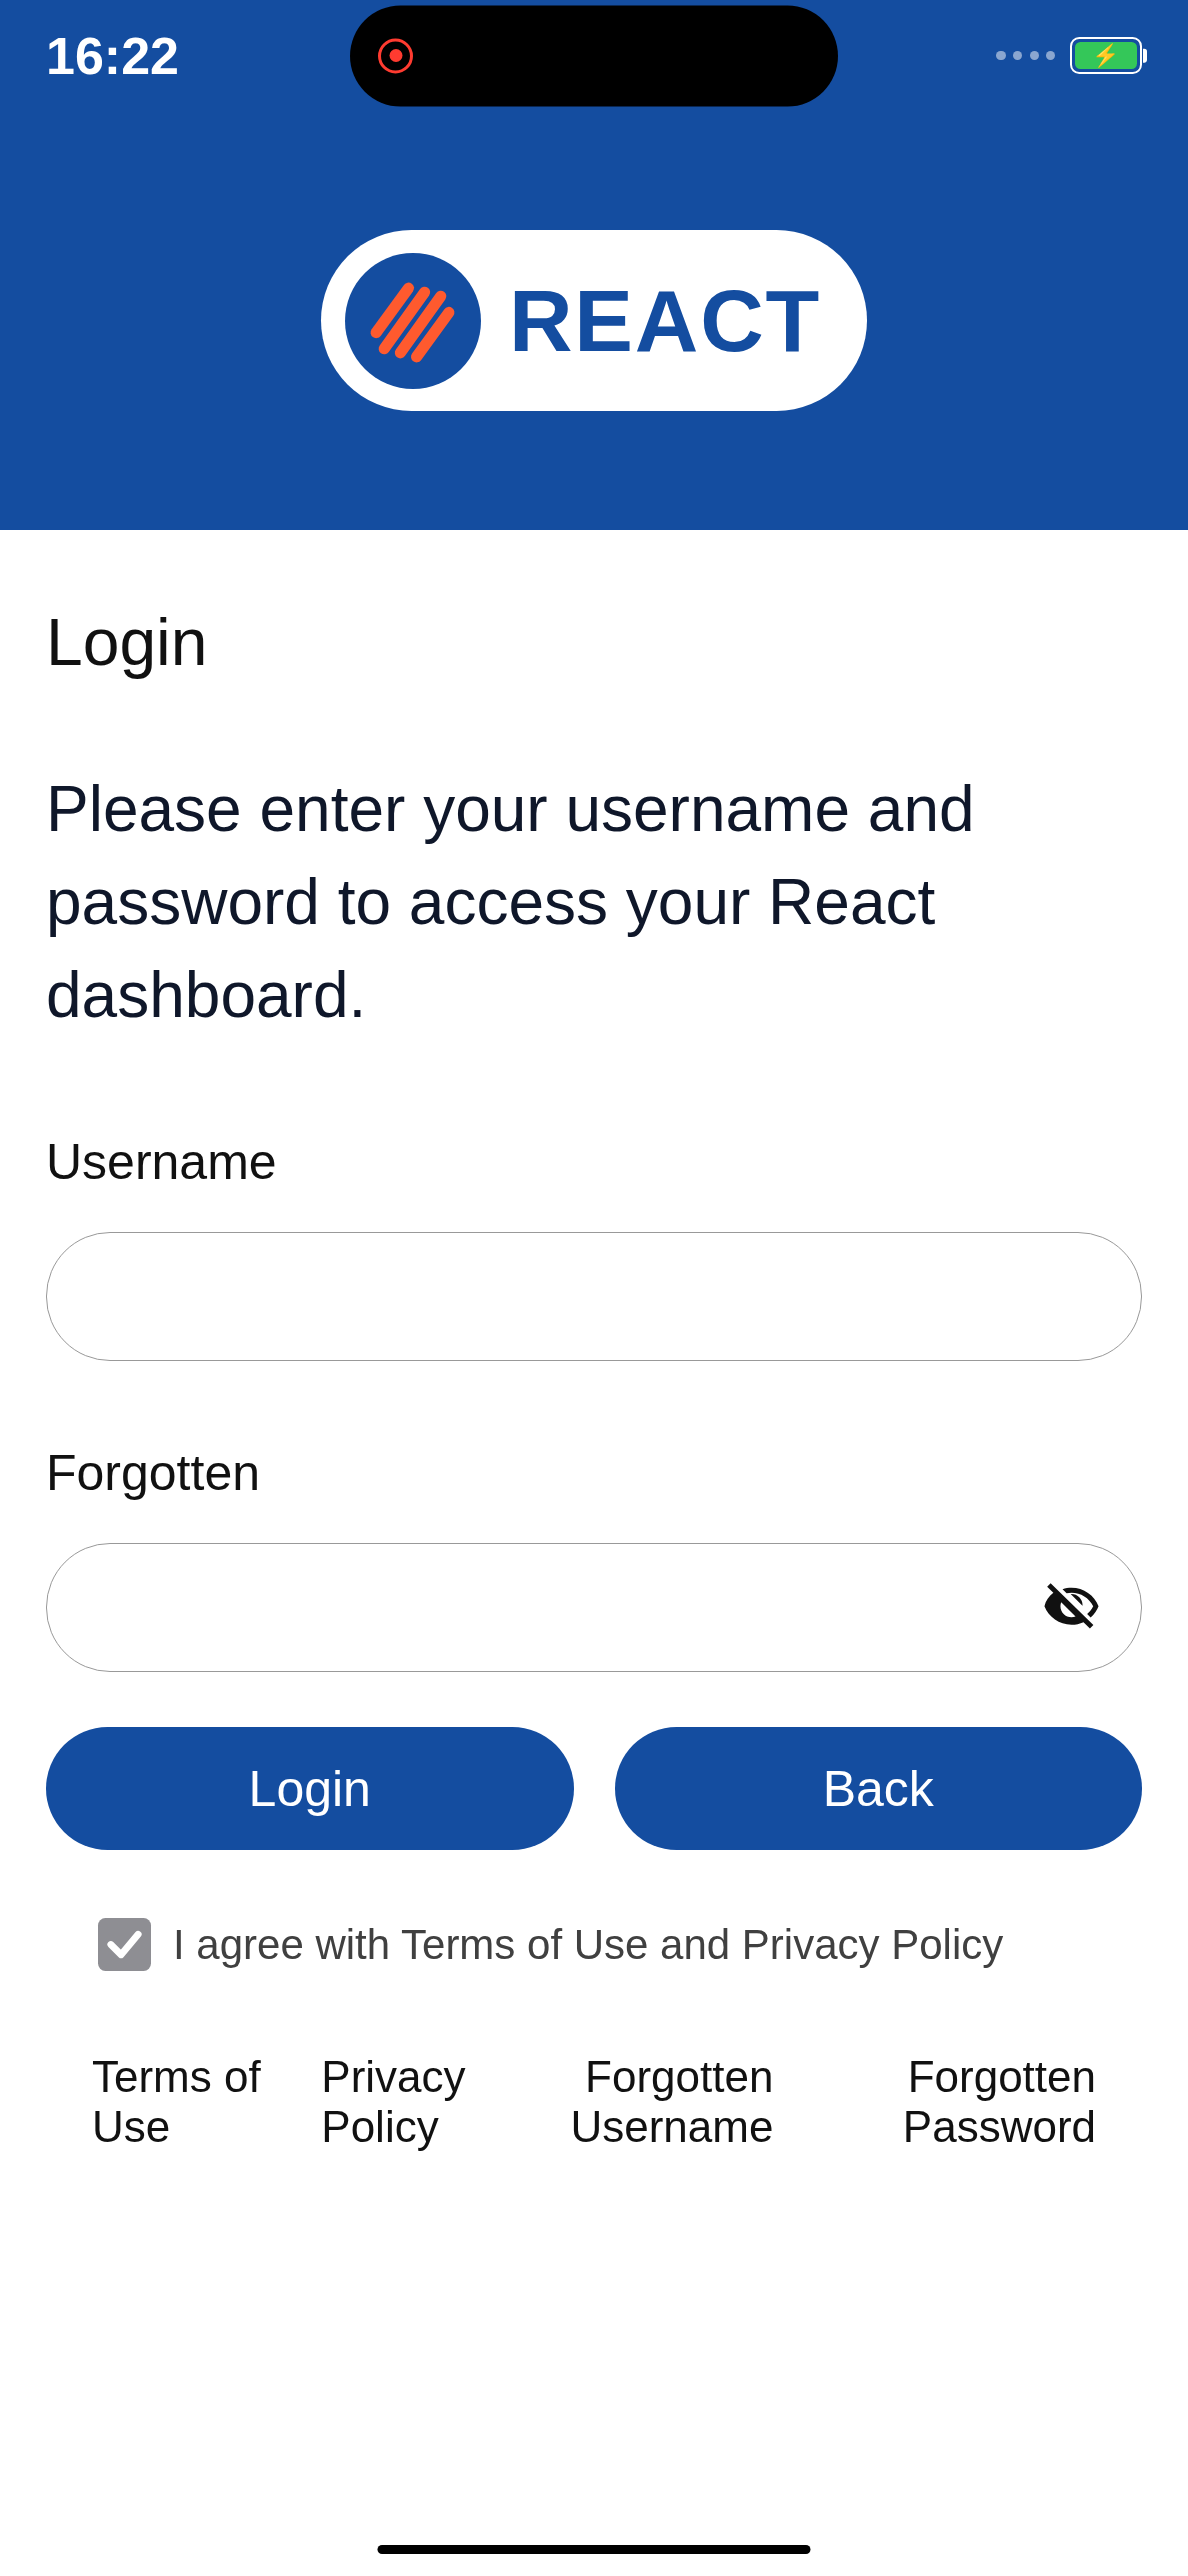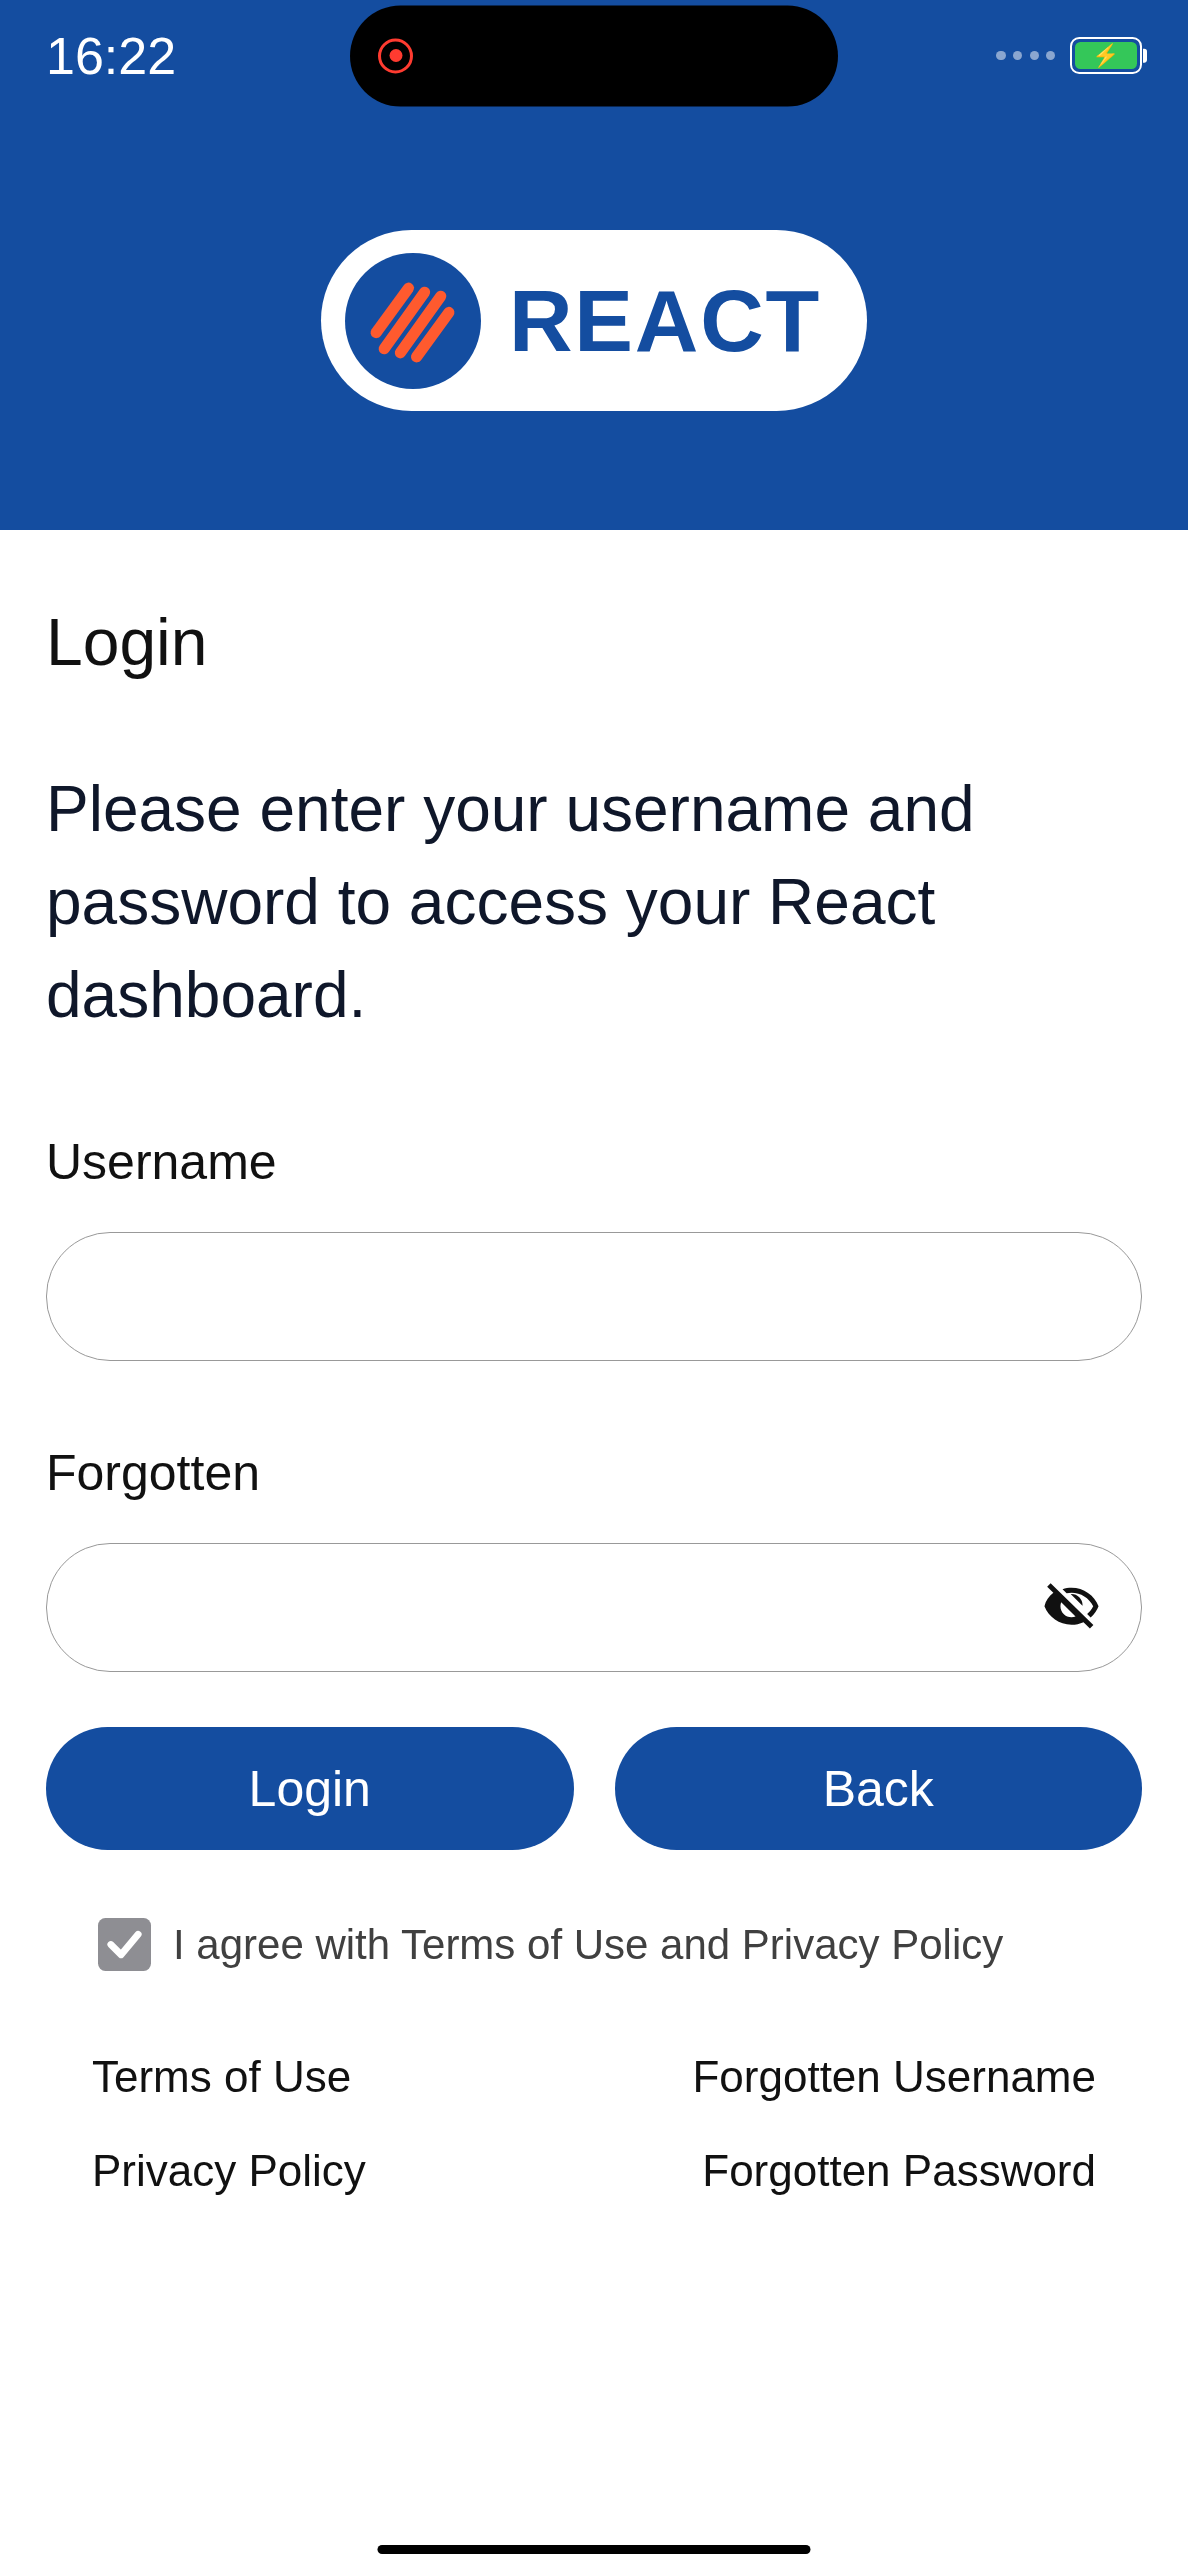--- a/index.html
+++ b/index.html
@@ -22,21 +22,21 @@
     height: 111px;
     background: #144da0;
     display: flex;
     align-items: center;
     justify-content: space-between;
     padding: 0 46px;
   }
   .status-time {
     color: #ffffff;
     font-size: 52px;
-    font-weight: 400;
+    font-weight: 700;
   }
   .dynamic-island {
     position: absolute;
     left: 50%;
     top: 50%;
     transform: translate(-50%, -50%);
     width: 488px;
     height: 101px;
     background: #000;
     border-radius: 55px;
@@ -243,22 +243,22 @@
     color: #404040;
   }
 
   .links-row {
     display: flex;
     justify-content: space-between;
     padding: 0 46px;
   }
   .links-col {
     display: flex;
-    flex-direction: column;
-    gap: 44px;
+    flex-direction: row;
+    gap: 58px;
   }
   .links-col.right { text-align: right; }
   .link {
     font-size: 44px;
     color: #111;
     cursor: pointer;
   }
 
   
   .home-indicator {

